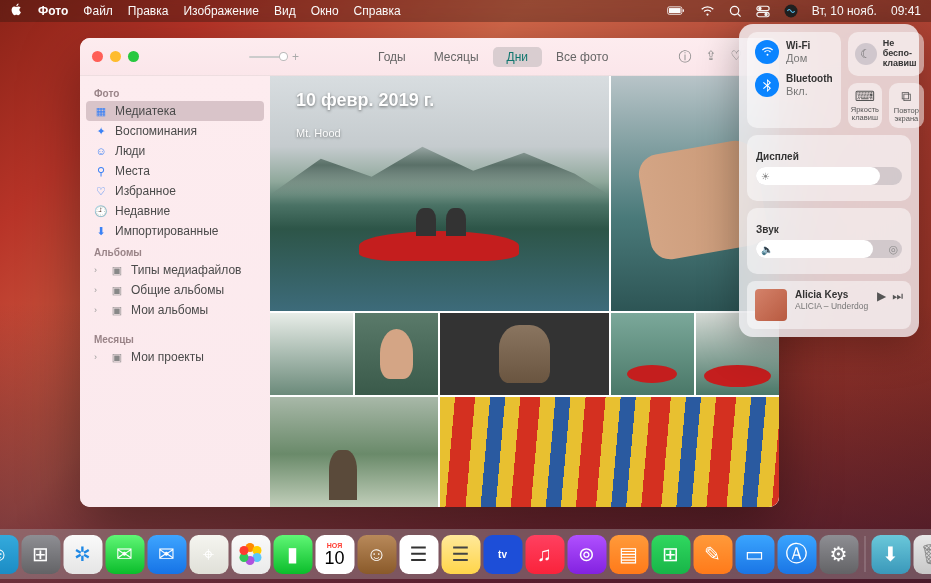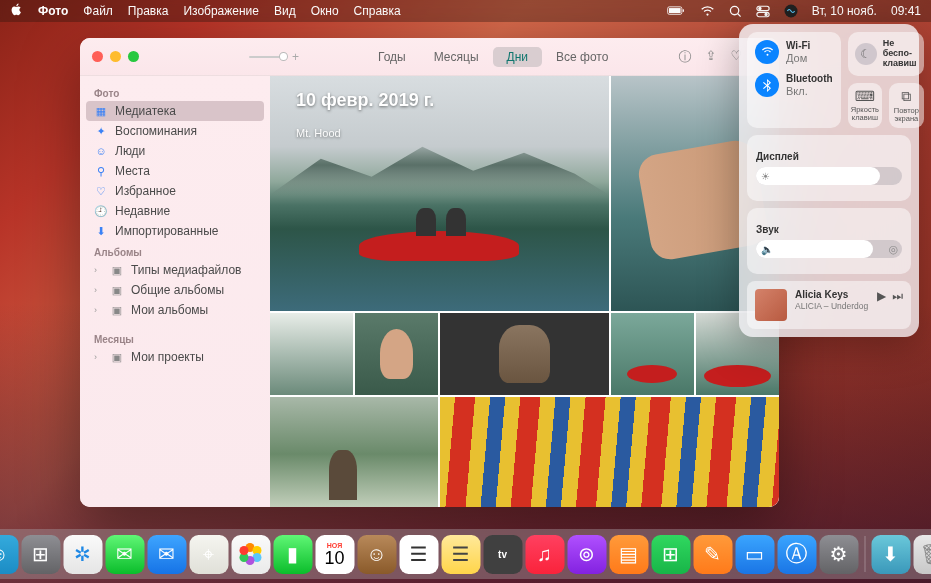--- a/index.html
+++ b/index.html
@@ -95,21 +95,21 @@
 .di-mail{background:linear-gradient(#3ea5ff,#1673e6)}
 .di-maps{background:linear-gradient(#f5f5f0,#e0e0d8)}
 .di-photos{background:linear-gradient(#fafafa,#eaeaea)}
 .di-facetime{background:linear-gradient(#5ff675,#0bbd2b)}
 .di-calendar{background:#fff;flex-direction:column;font-size:8px}
 .di-calendar .m{color:#ff3b30;font-weight:700;font-size:7px}
 .di-calendar .d{color:#000;font-size:18px;font-weight:400;line-height:1}
 .di-contacts{background:linear-gradient(#b8895a,#8a5a2a)}
 .di-reminders{background:#fff}
 .di-notes{background:linear-gradient(#ffe99a,#ffd54a)}
-.di-tv{background:#404040}
+.di-tv{background:#1d4ed8}
 .di-music{background:linear-gradient(#ff4060,#fa233b)}
 .di-podcasts{background:linear-gradient(#b050ff,#8322e0)}
 .di-books{background:linear-gradient(#ff9a3a,#ff7a1a)}
 .di-numbers{background:linear-gradient(#30d860,#18b548)}
 .di-pages{background:linear-gradient(#ff9a3a,#ff7a1a)}
 .di-keynote{background:linear-gradient(#3aa5ff,#1a75e5)}
 .di-appstore{background:linear-gradient(#3aa5ff,#1a75e5)}
 .di-settings{background:linear-gradient(#8e8e93,#636366)}
 .di-downloads{background:linear-gradient(#6ac8da,#3a98ba)}
 .di-trash{background:linear-gradient(#e8e8e8,#c8c8c8);color:#888}

